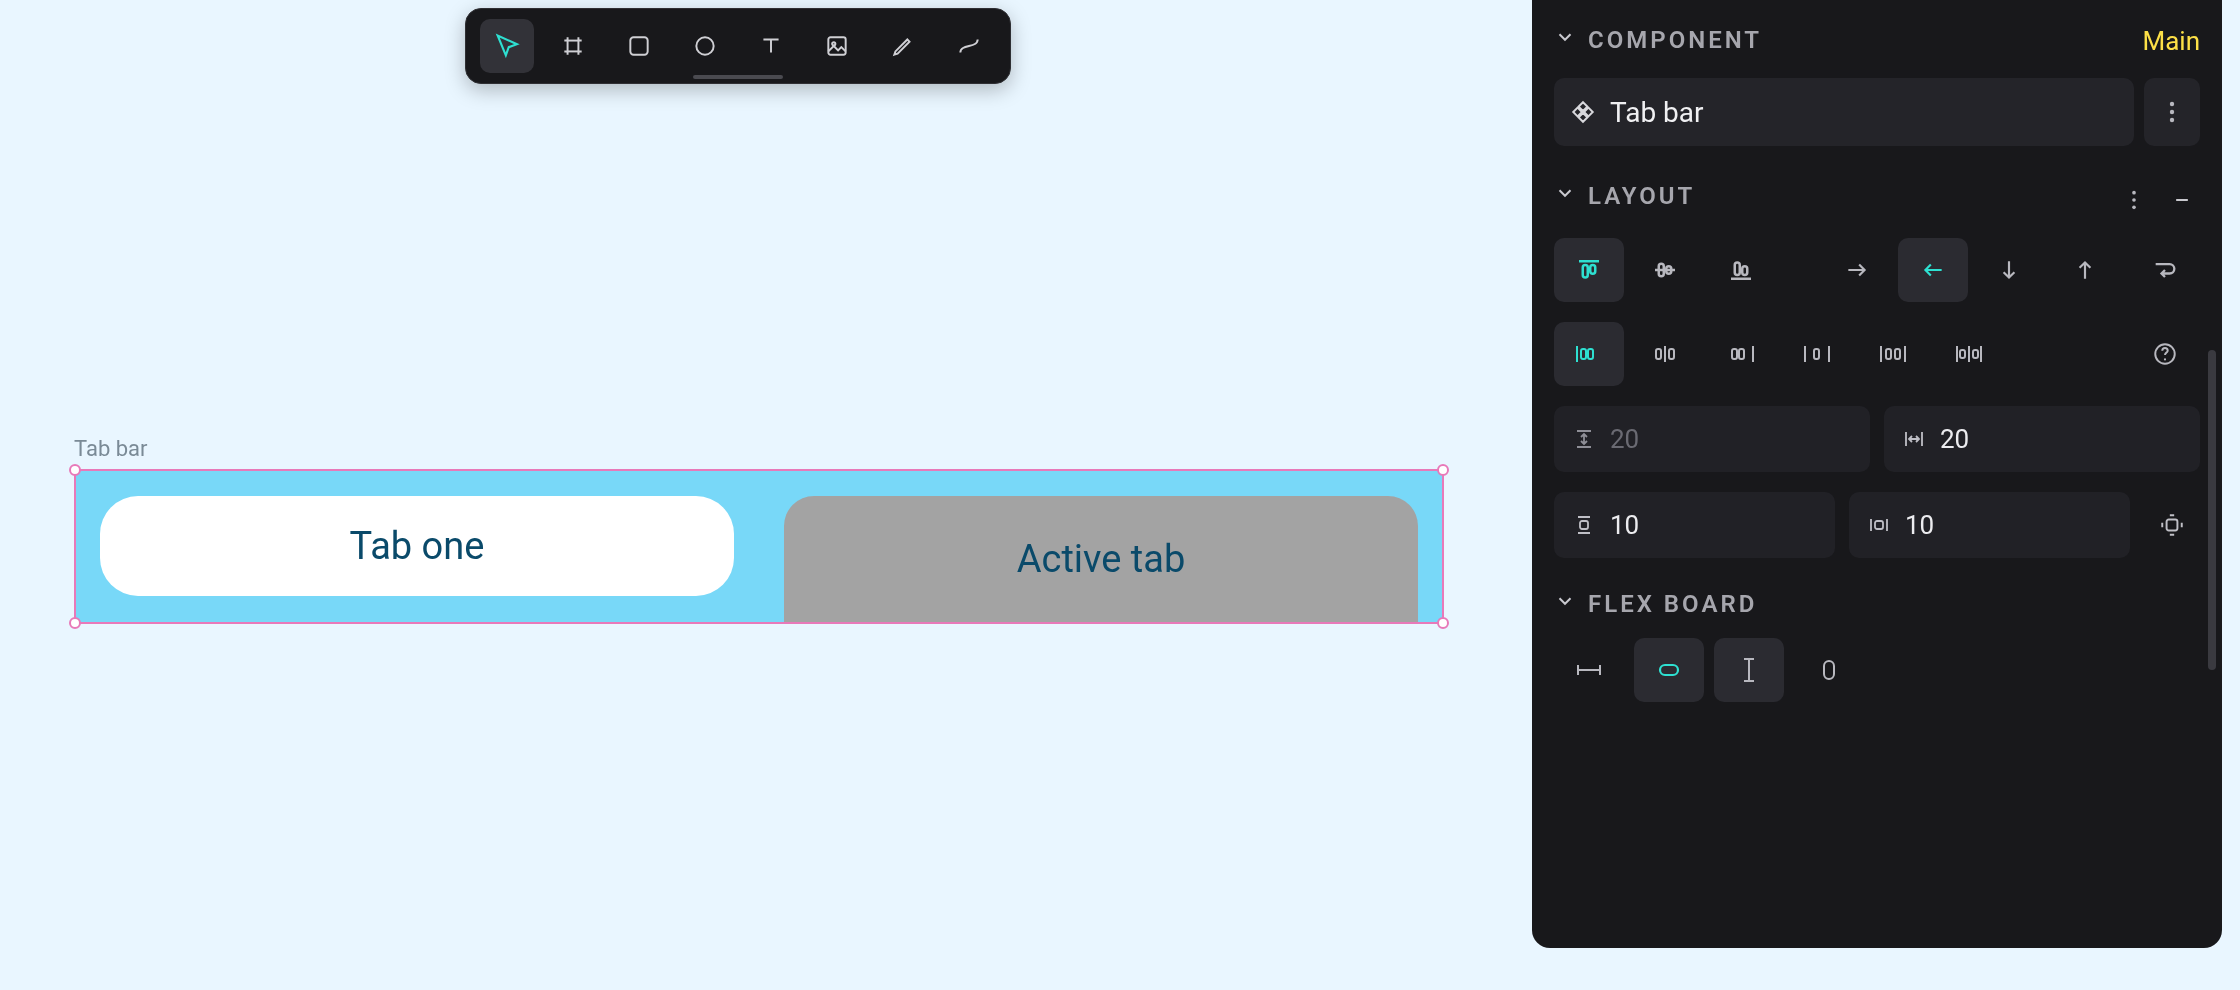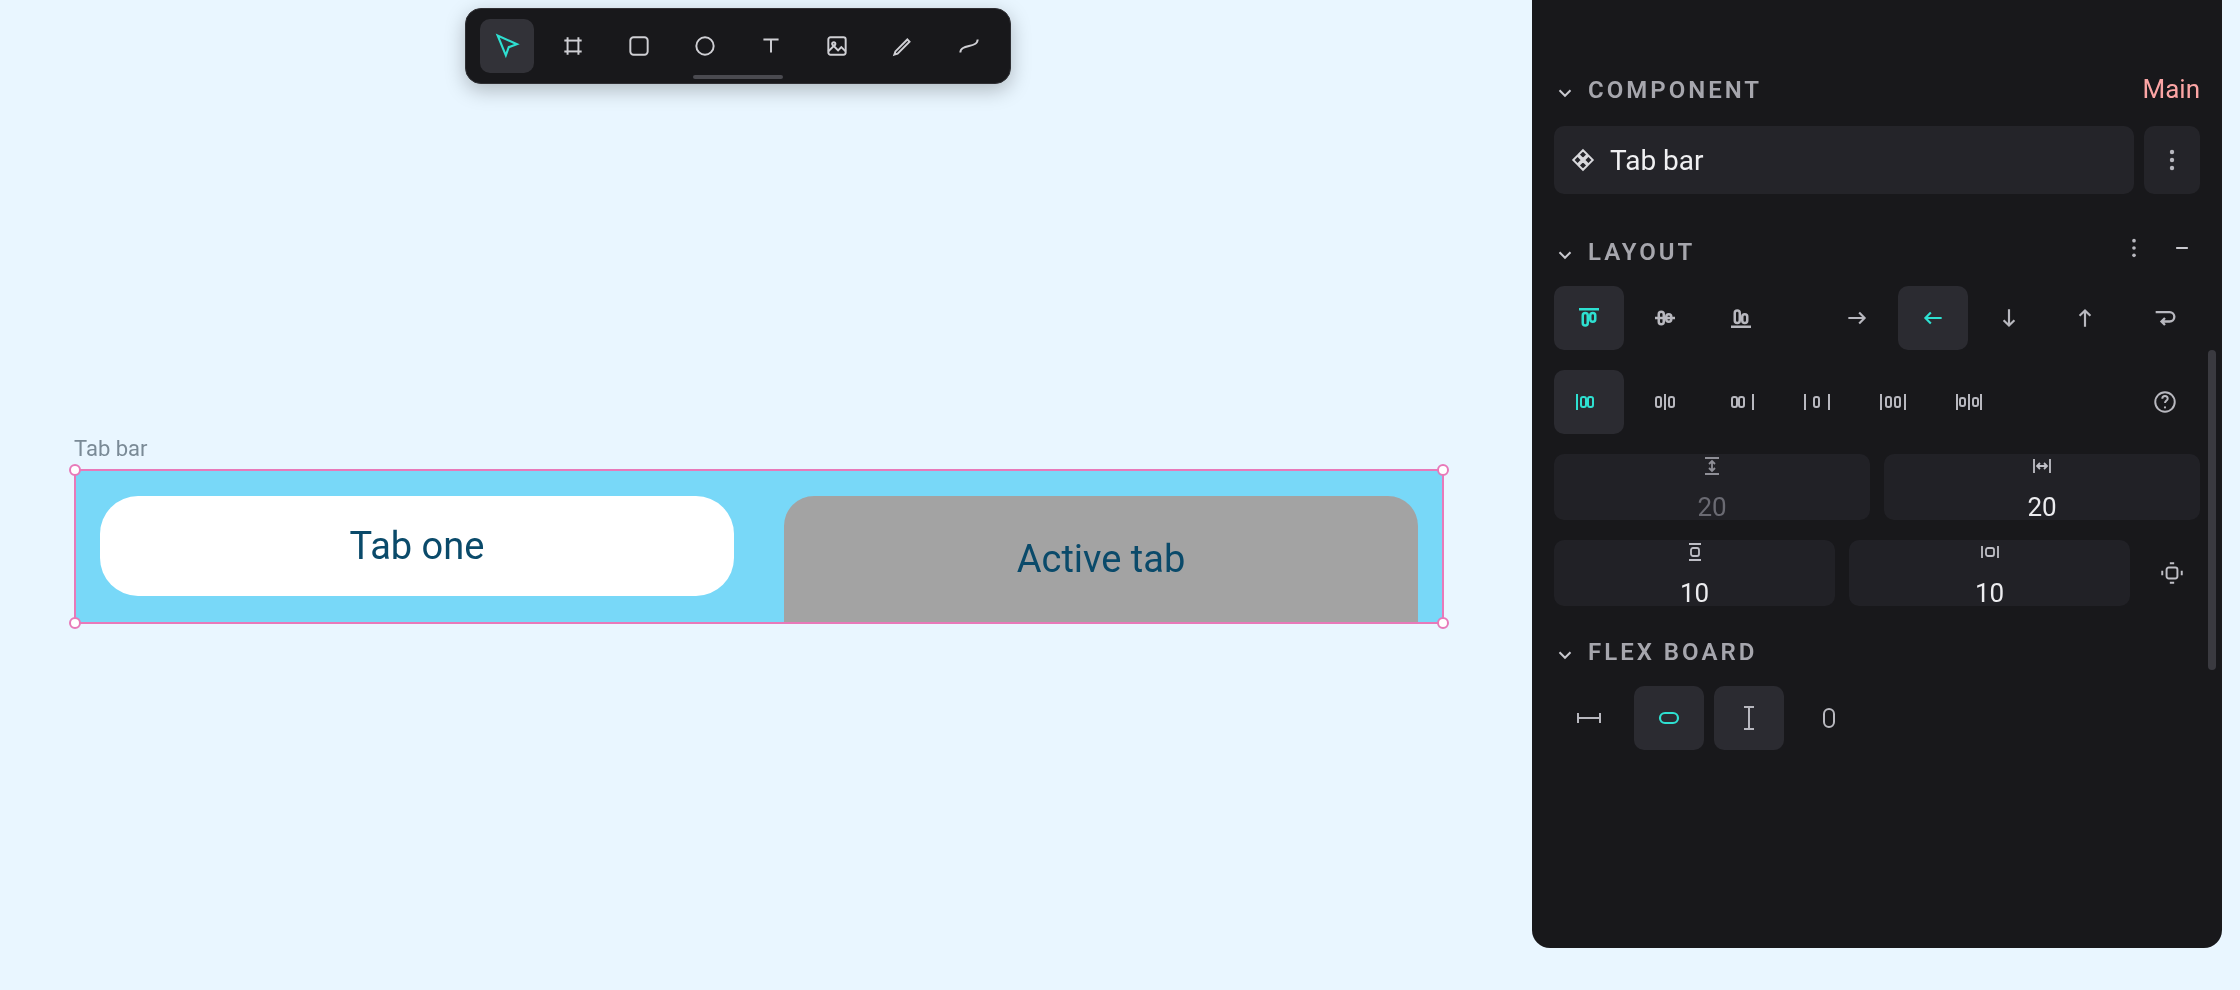--- a/index.html
+++ b/index.html
@@ -125,21 +125,21 @@
     right:6px;
     top:350px;
     width:8px;
     height:320px;
     background:#3a3a40;
     border-radius:4px;
   }
 
   .section-head {
     display: flex;
-    align-items: flex-end;
+    align-items: flex-start;
     gap: 12px;
     margin-top: 8px;
   }
   .section-head .title {
     font-size: 24px;
     letter-spacing: 3px;
     color: #a6a6ad;
     font-weight: 600;
   }
   .spacer { flex: 1; }
@@ -147,22 +147,21 @@
     width: 36px;
     height: 36px;
     display:flex;
     align-items:center;
     justify-content:center;
     color:#c9c9cf;
     cursor:pointer;
   }
   .main-label {
     font-size: 26px;
-    color: #fca5a5;
-    margin-top: 48px;
+    color: #fde047;
   }
 
   .component-row {
     display:flex;
     gap:10px;
     margin-top:8px;
   }
   .component-name {
     flex:1;
     background:#242429;
@@ -213,21 +212,20 @@
   .num-input {
     background:#212126;
     border-radius:10px;
     height:66px;
     display:flex;
     align-items:center;
     gap:14px;
     padding:0 18px;
     font-size:26px;
     color:#dcdce0;
-    flex-direction:column;
   }
   .num-input .val { color:#ececef; }
   .num-input.dim .val { color:#6a6a72; }
   .num-input svg { flex-shrink:0; }
   .col { flex:1; }
   .side-btn {
     width:56px;
     height:66px;
     display:flex;
     align-items:center;

